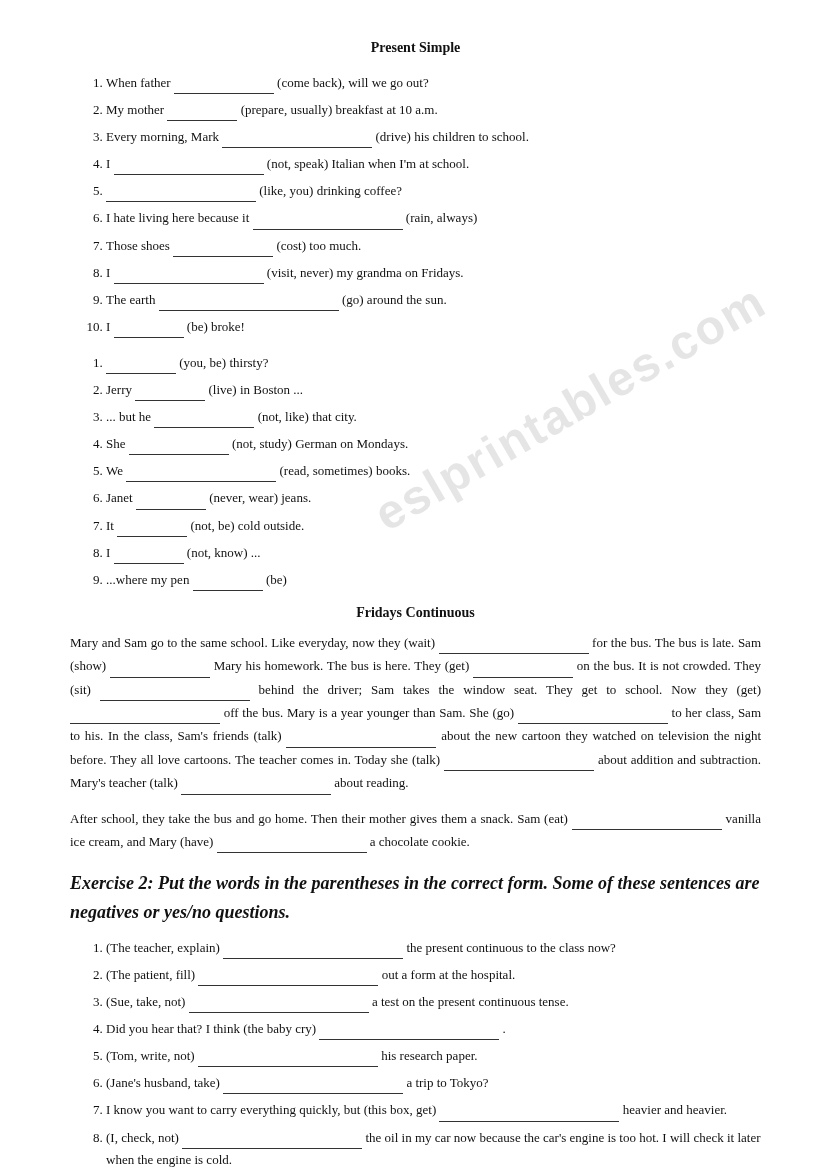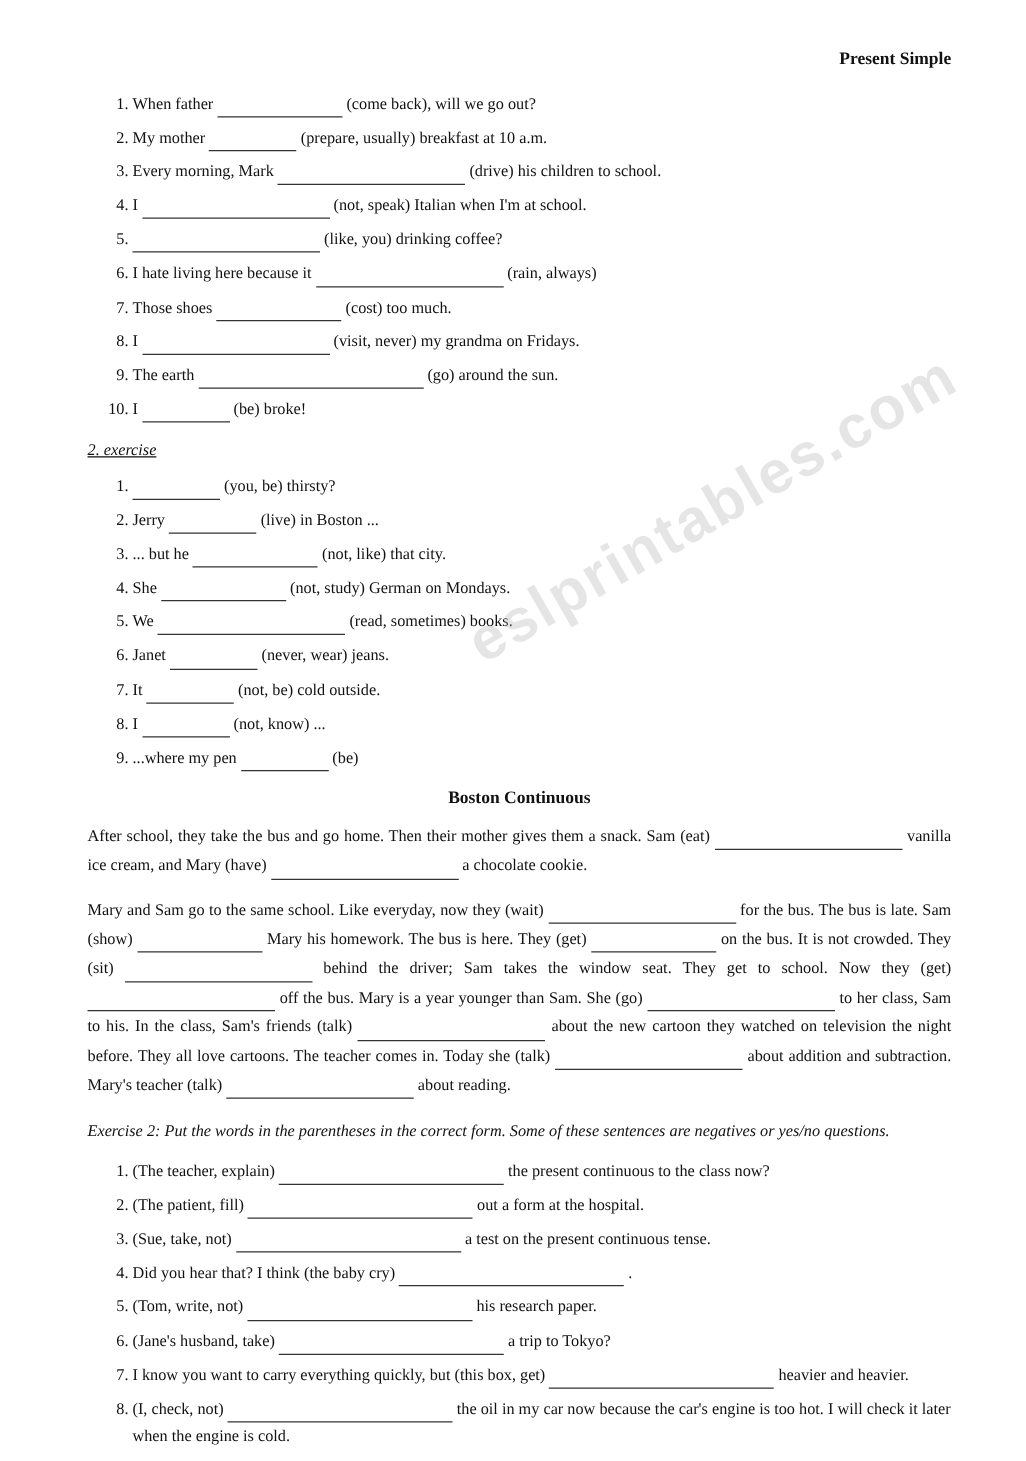--- a/index.html
+++ b/index.html
@@ -11,21 +11,21 @@
       font-family: 'Times New Roman', Times, serif;
       font-size: 13px;
       background: #fff;
       color: #111;
       width: 821px;
       min-height: 1169px;
       padding: 40px 60px 40px 70px;
       position: relative;
     }
     .page-title {
-      text-align: right;
+      text-align: center;
       font-weight: bold;
       font-size: 14px;
       margin-bottom: 16px;
     }
     .section-title {
       font-style: italic;
       text-decoration: underline;
       margin-bottom: 10px;
       font-size: 13px;
     }
@@ -54,22 +54,22 @@
       font-size: 14px;
       margin: 14px 0 10px 0;
     }
     .paragraph-section {
       margin-bottom: 12px;
       line-height: 1.8;
       text-align: justify;
     }
     .exercise2-title {
       font-style: italic;
-      font-weight: normal;
-      font-size: 13px;
+      font-weight: bold;
+      font-size: 18px;
       margin: 16px 0 10px 0;
       line-height: 1.6;
     }
     .watermark {
       position: absolute;
       top: 380px;
       right: 30px;
       font-size: 48px;
       color: rgba(180,180,180,0.35);
       transform: rotate(-30deg);
@@ -94,51 +94,50 @@
     <li><span class="blank blank-lg"></span> (like, you) drinking coffee?</li>
     <li>I hate living here because it <span class="blank blank-lg"></span> (rain, always)</li>
     <li>Those shoes <span class="blank blank-md"></span> (cost) too much.</li>
     <li>I <span class="blank blank-lg"></span> (visit, never) my grandma on Fridays.</li>
     <li>The earth <span class="blank blank-xl"></span> (go) around the sun.</li>
     <li>I <span class="blank blank-sm"></span> (be) broke!</li>
   </ol>
 </div>
 
 <div>
-  <div class="section-title">2. exercise</div>
   <ol>
     <li><span class="blank blank-sm"></span> (you, be) thirsty?</li>
     <li>Jerry <span class="blank blank-sm"></span> (live) in Boston ...</li>
     <li>... but he <span class="blank blank-md"></span> (not, like) that city.</li>
     <li>She <span class="blank blank-md"></span> (not, study) German on Mondays.</li>
     <li>We <span class="blank blank-lg"></span> (read, sometimes) books.</li>
     <li>Janet <span class="blank blank-sm"></span> (never, wear) jeans.</li>
     <li>It <span class="blank blank-sm"></span> (not, be) cold outside.</li>
     <li>I <span class="blank blank-sm"></span> (not, know) ...</li>
     <li>...where my pen <span class="blank blank-sm"></span> (be)</li>
   </ol>
 </div>
 
 <div>
-  <div class="section-subtitle">Boston Continuous</div>
-
-  <div class="paragraph-section">
-    After school, they take the bus and go home. Then their mother gives them a snack. Sam (eat)
-    <span class="blank blank-lg"></span> vanilla ice cream, and Mary (have) <span class="blank blank-lg"></span> a chocolate cookie.
-  </div>
+  <div class="section-subtitle">Fridays Continuous</div>
 
   <div class="paragraph-section">
     Mary and Sam go to the same school. Like everyday, now they (wait) <span class="blank blank-lg"></span> for the bus.
     The bus is late. Sam (show) <span class="blank blank-md"></span> Mary his homework. The bus is here. They (get)
     <span class="blank blank-md"></span> on the bus. It is not crowded. They (sit) <span class="blank blank-lg"></span> behind the driver; Sam
     takes the window seat. They get to school. Now they (get) <span class="blank blank-lg"></span> off the bus. Mary is a year
     younger than Sam. She (go) <span class="blank blank-lg"></span> to her class, Sam to his. In the class, Sam's friends (talk)
     <span class="blank blank-lg"></span> about the new cartoon they watched on television the night before. They all love
     cartoons. The teacher comes in. Today she (talk) <span class="blank blank-lg"></span> about addition and subtraction.
     Mary's teacher (talk) <span class="blank blank-lg"></span> about reading.
+  </div>
+
+  <div class="paragraph-section">
+    After school, they take the bus and go home. Then their mother gives them a snack. Sam (eat)
+    <span class="blank blank-lg"></span> vanilla ice cream, and Mary (have) <span class="blank blank-lg"></span> a chocolate cookie.
   </div>
 </div>
 
 <div>
   <div class="exercise2-title">Exercise 2: Put the words in the parentheses in the correct form. Some of these sentences are negatives or yes/no questions.</div>
   <ol>
     <li>(The teacher, explain) <span class="blank blank-xl"></span> the present continuous to the class now?</li>
     <li>(The patient, fill) <span class="blank blank-xl"></span> out a form at the hospital.</li>
     <li>(Sue, take, not) <span class="blank blank-xl"></span> a test on the present continuous tense.</li>
     <li>Did you hear that? I think (the baby cry) <span class="blank blank-xl"></span> .</li>

